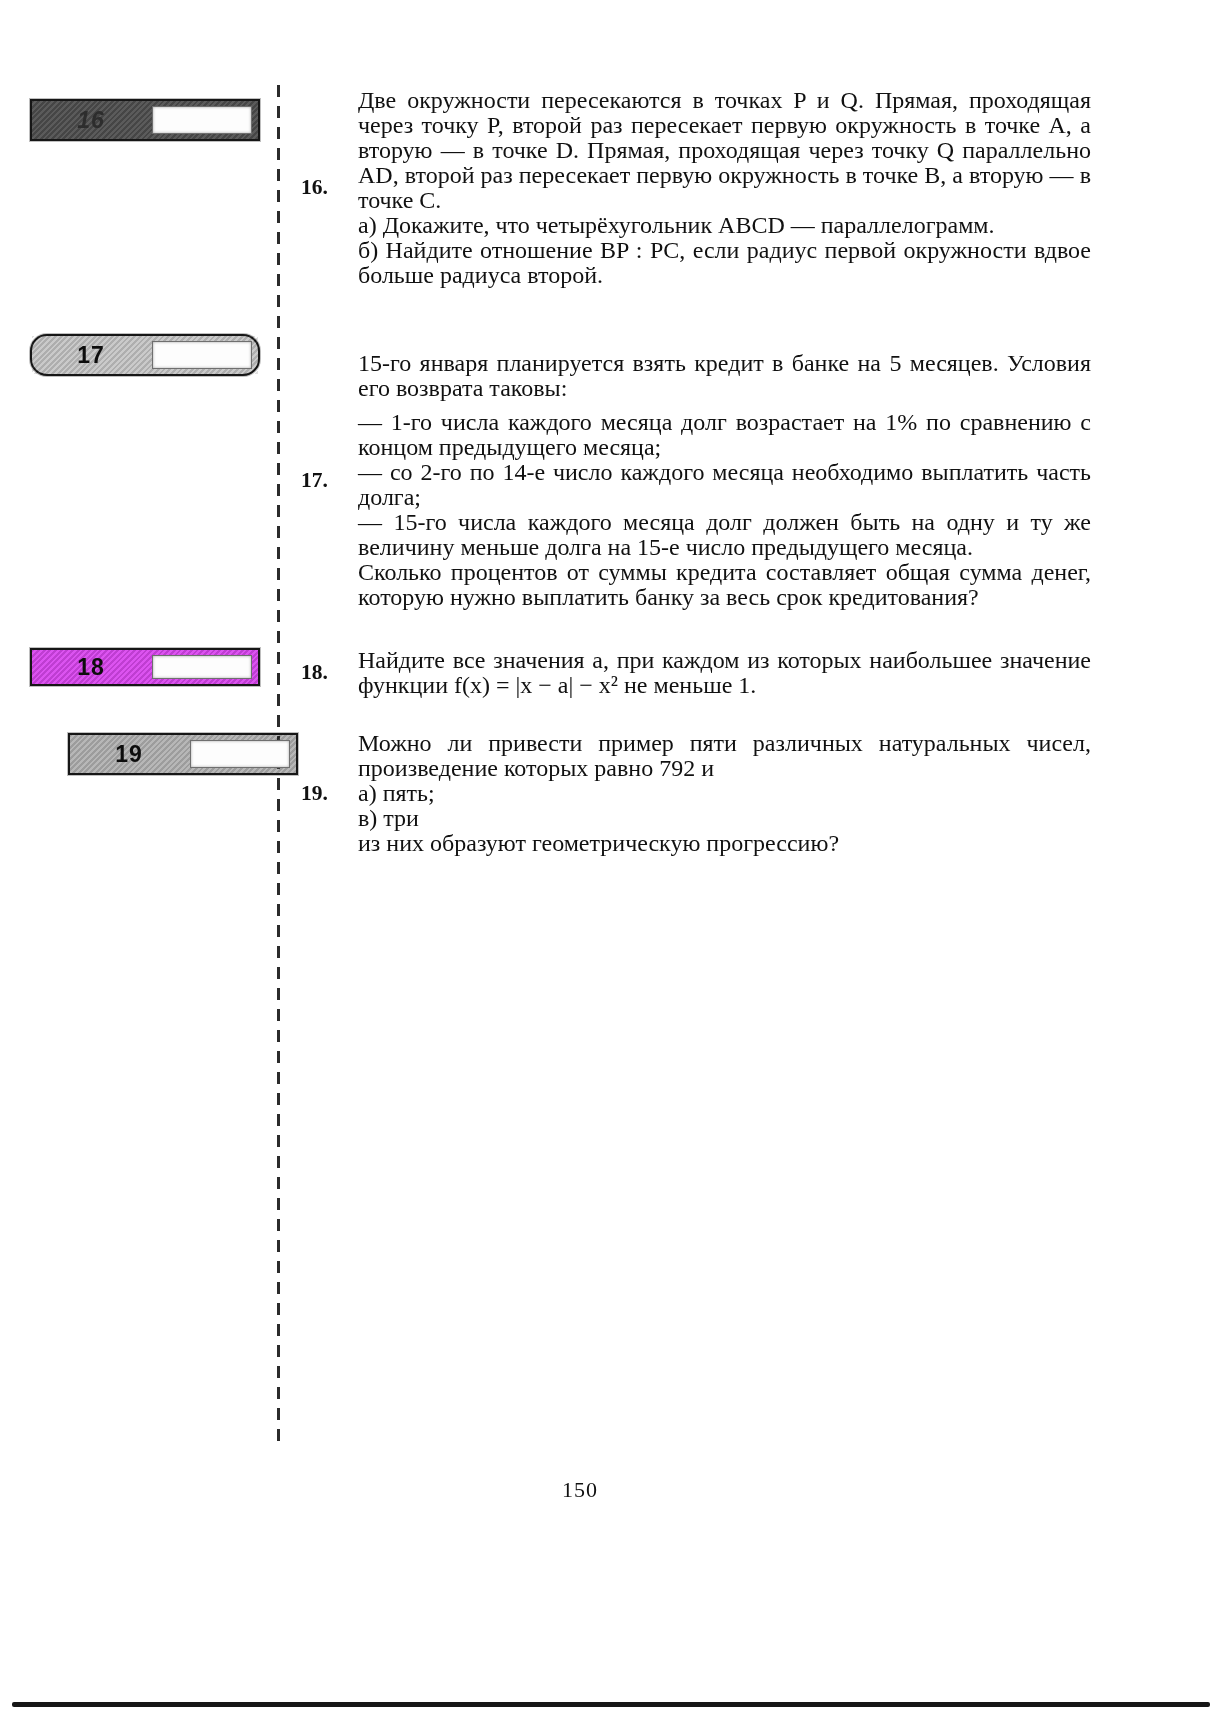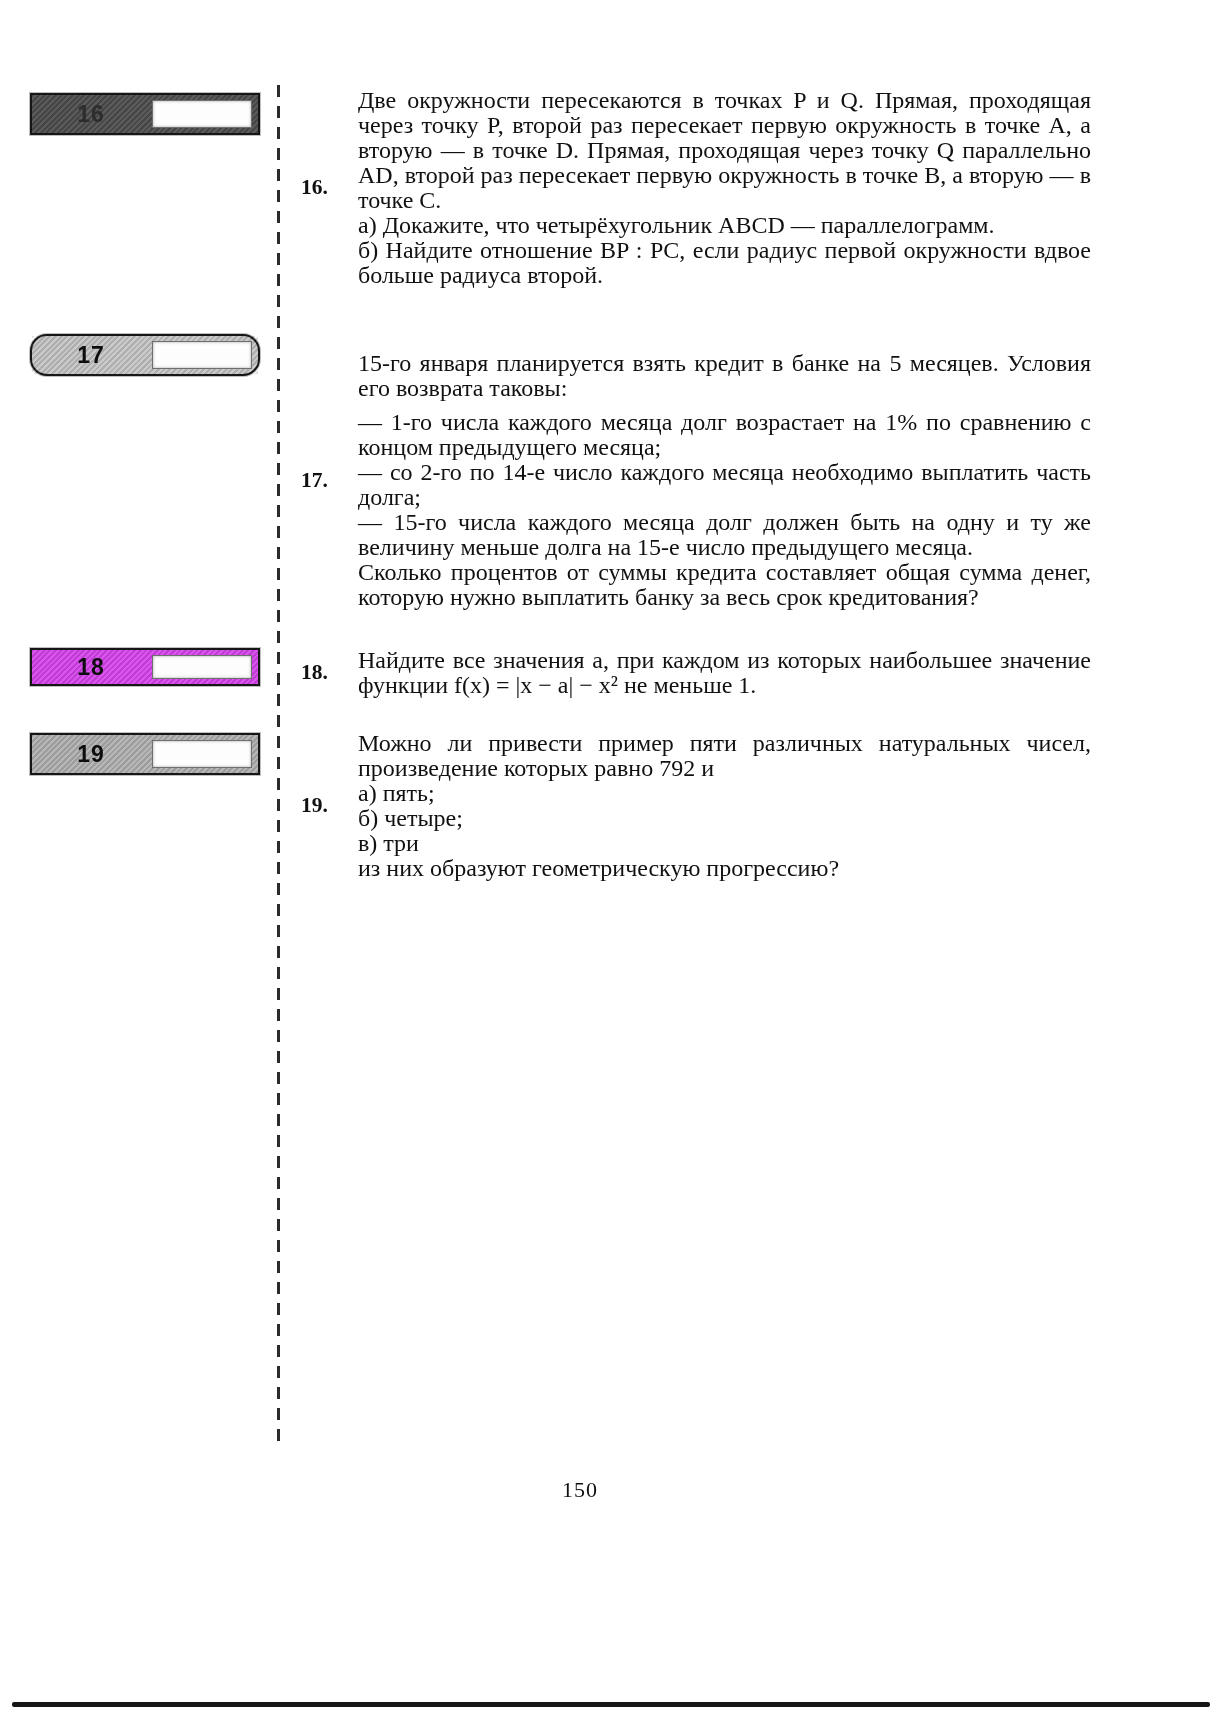--- a/index.html
+++ b/index.html
@@ -47,24 +47,24 @@
     z-index: 2;
   }
   .answer-field {
     position: absolute;
     left: 120px; right: 6px; top: 5px; bottom: 5px;
     background: #fdfdfd;
     border: 1px solid #6f6f6f;
     box-shadow: inset 0 0 3px rgba(0,0,0,0.35);
     z-index: 2;
   }
-  .box-16 { top: 93px; }
+  .box-16 { top: 99px; font-style: italic; }
   .box-17 { top: 334px; }
   .box-18 { top: 648px; height: 34px; }
-  .box-19 { top: 733px; }
+  .box-19 { top: 733px; margin-left: 38px; }
   .box-16 .box-label { color: #2d2d2d; } 
 
   
   .divider {
     position: absolute;
     left: 277px; top: 85px;
     width: 3px; height: 1362px;
     background: repeating-linear-gradient(to bottom,
       #2b2b2b 0 12px,
       transparent 12px 21px);
@@ -169,21 +169,20 @@
     <div class="problem-body">
       <p class="para">Найдите все значения a, при каждом из которых наибольшее значение функции f(x) = |x − a| − x² не меньше 1.</p>
     </div>
   </section>
 
   <section class="problem problem-19">
     <div class="problem-number">19.</div>
     <div class="problem-body">
       <p class="para">Можно ли привести пример пяти различных натуральных чисел, произведение которых равно 792 и</p>
       <p class="para">а) пять;</p>
-      <p class="para">б) четыре;</p>
       <p class="para">в) три</p>
       <p class="para">из них образуют геометрическую прогрессию?</p>
     </div>
   </section>
 
   <div class="page-number">150</div>
 
   <div class="scan-edge"></div>
 
 </div>

